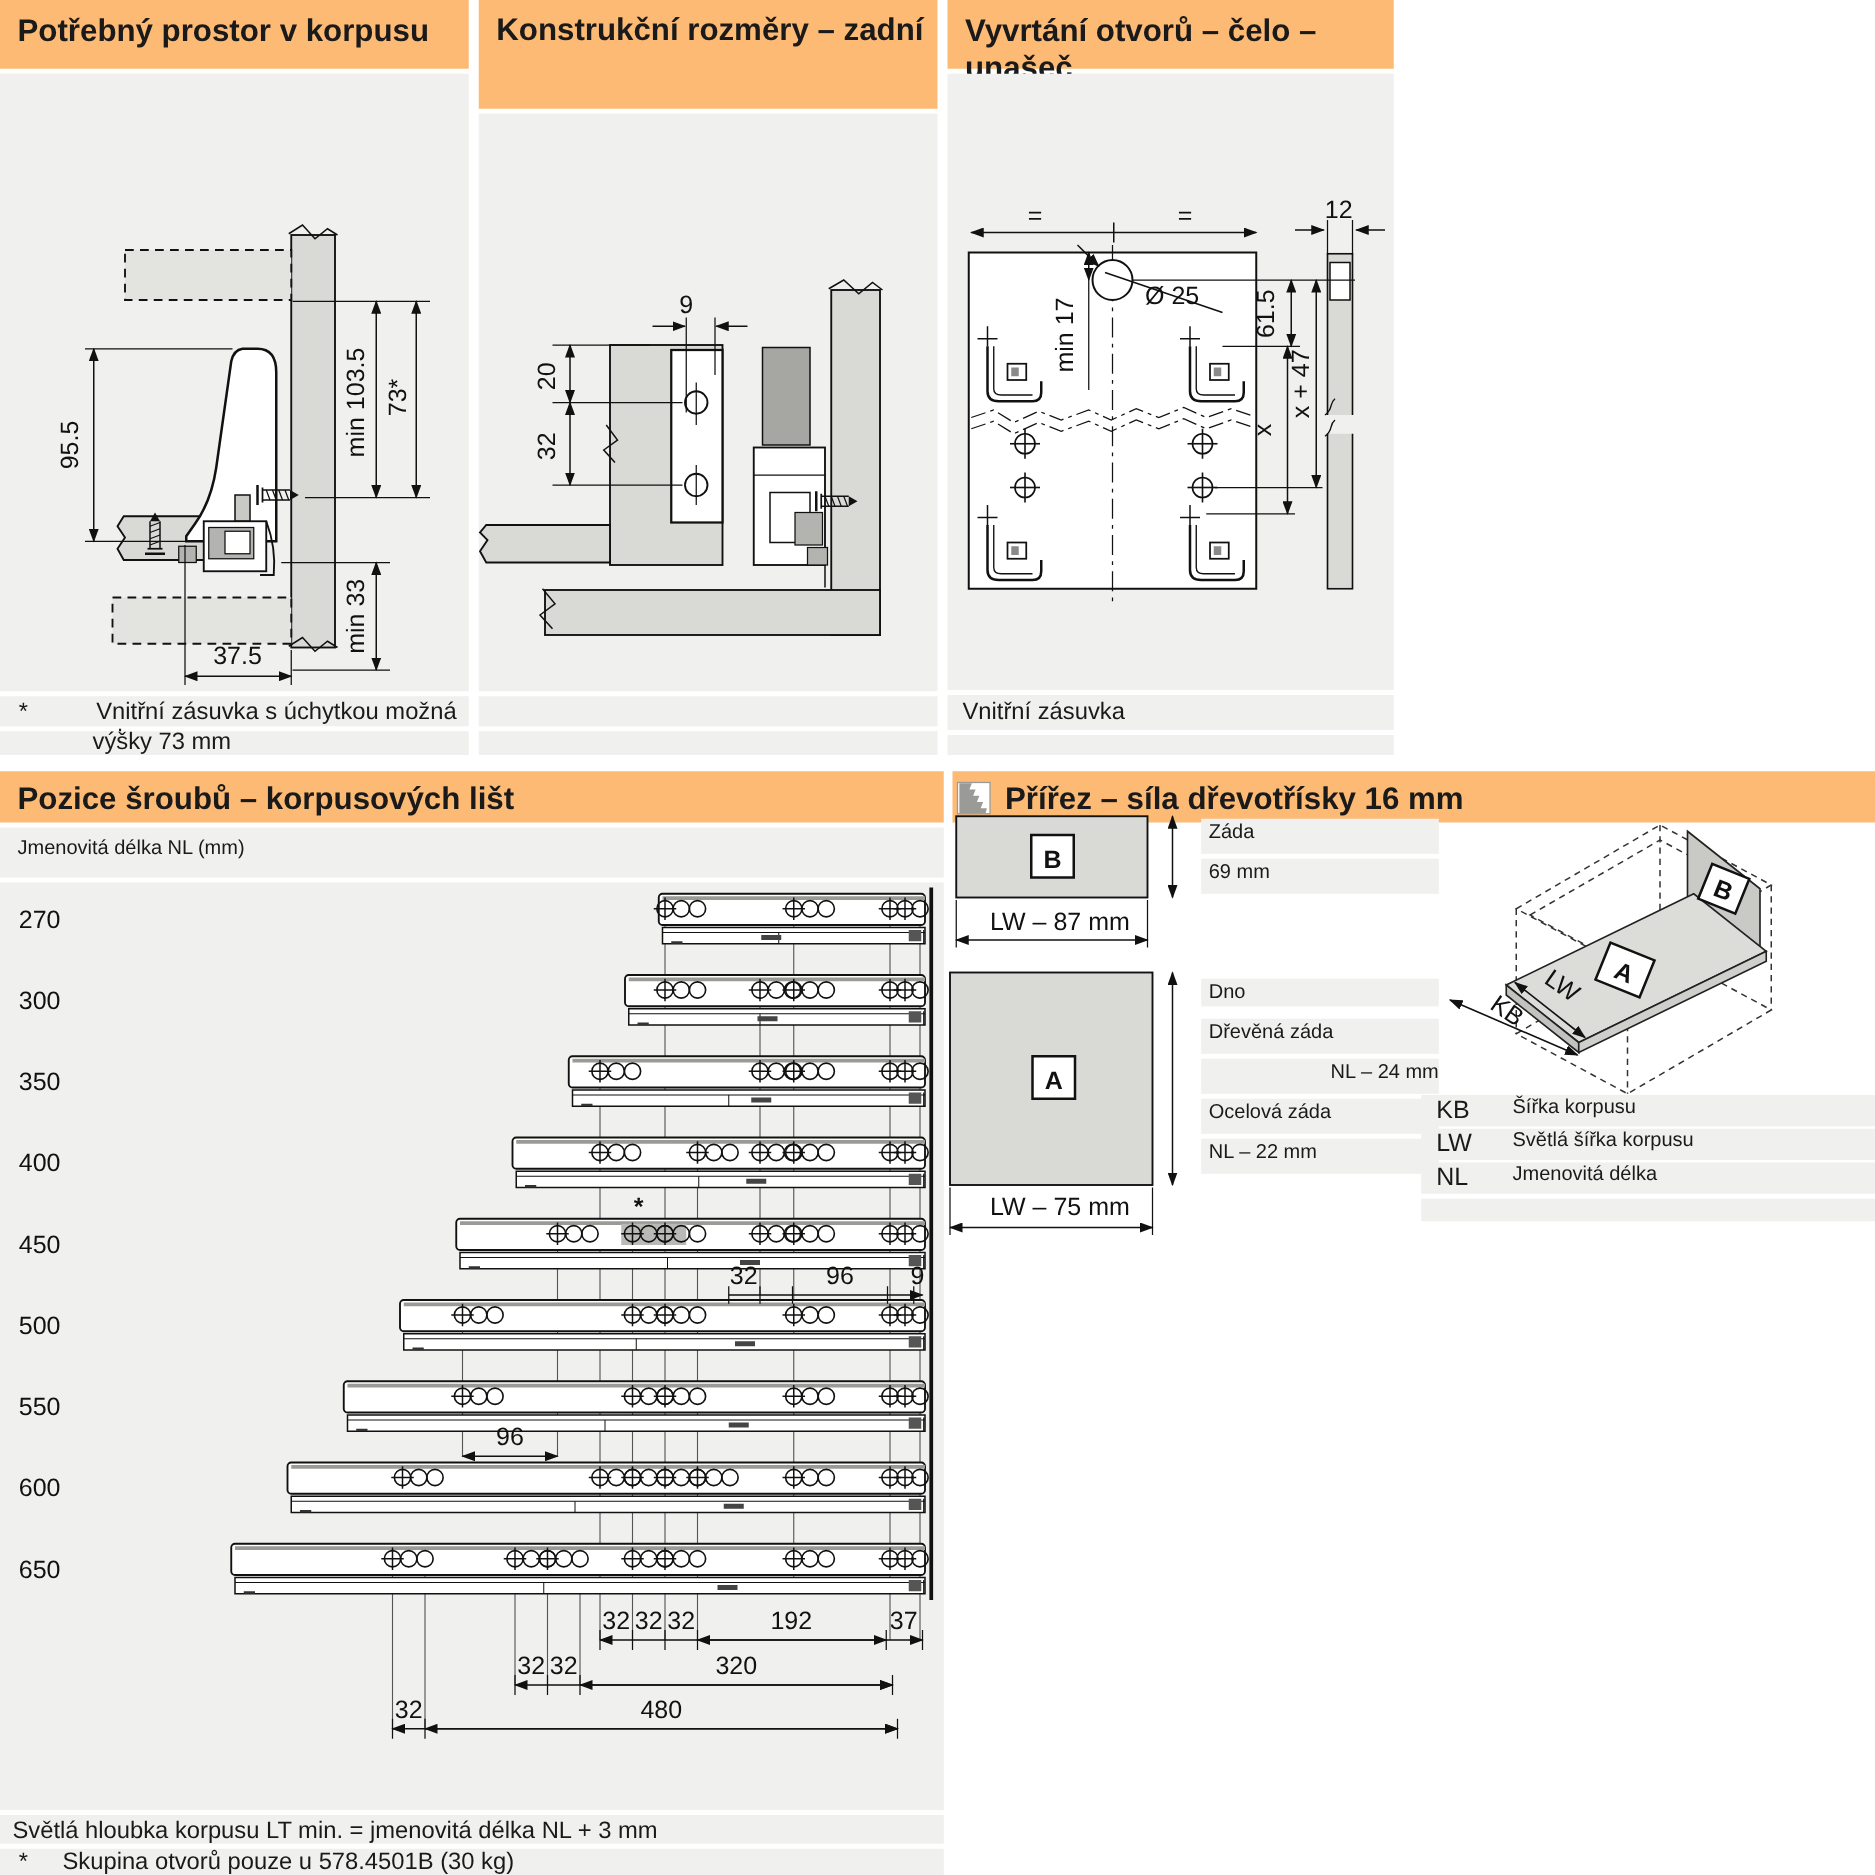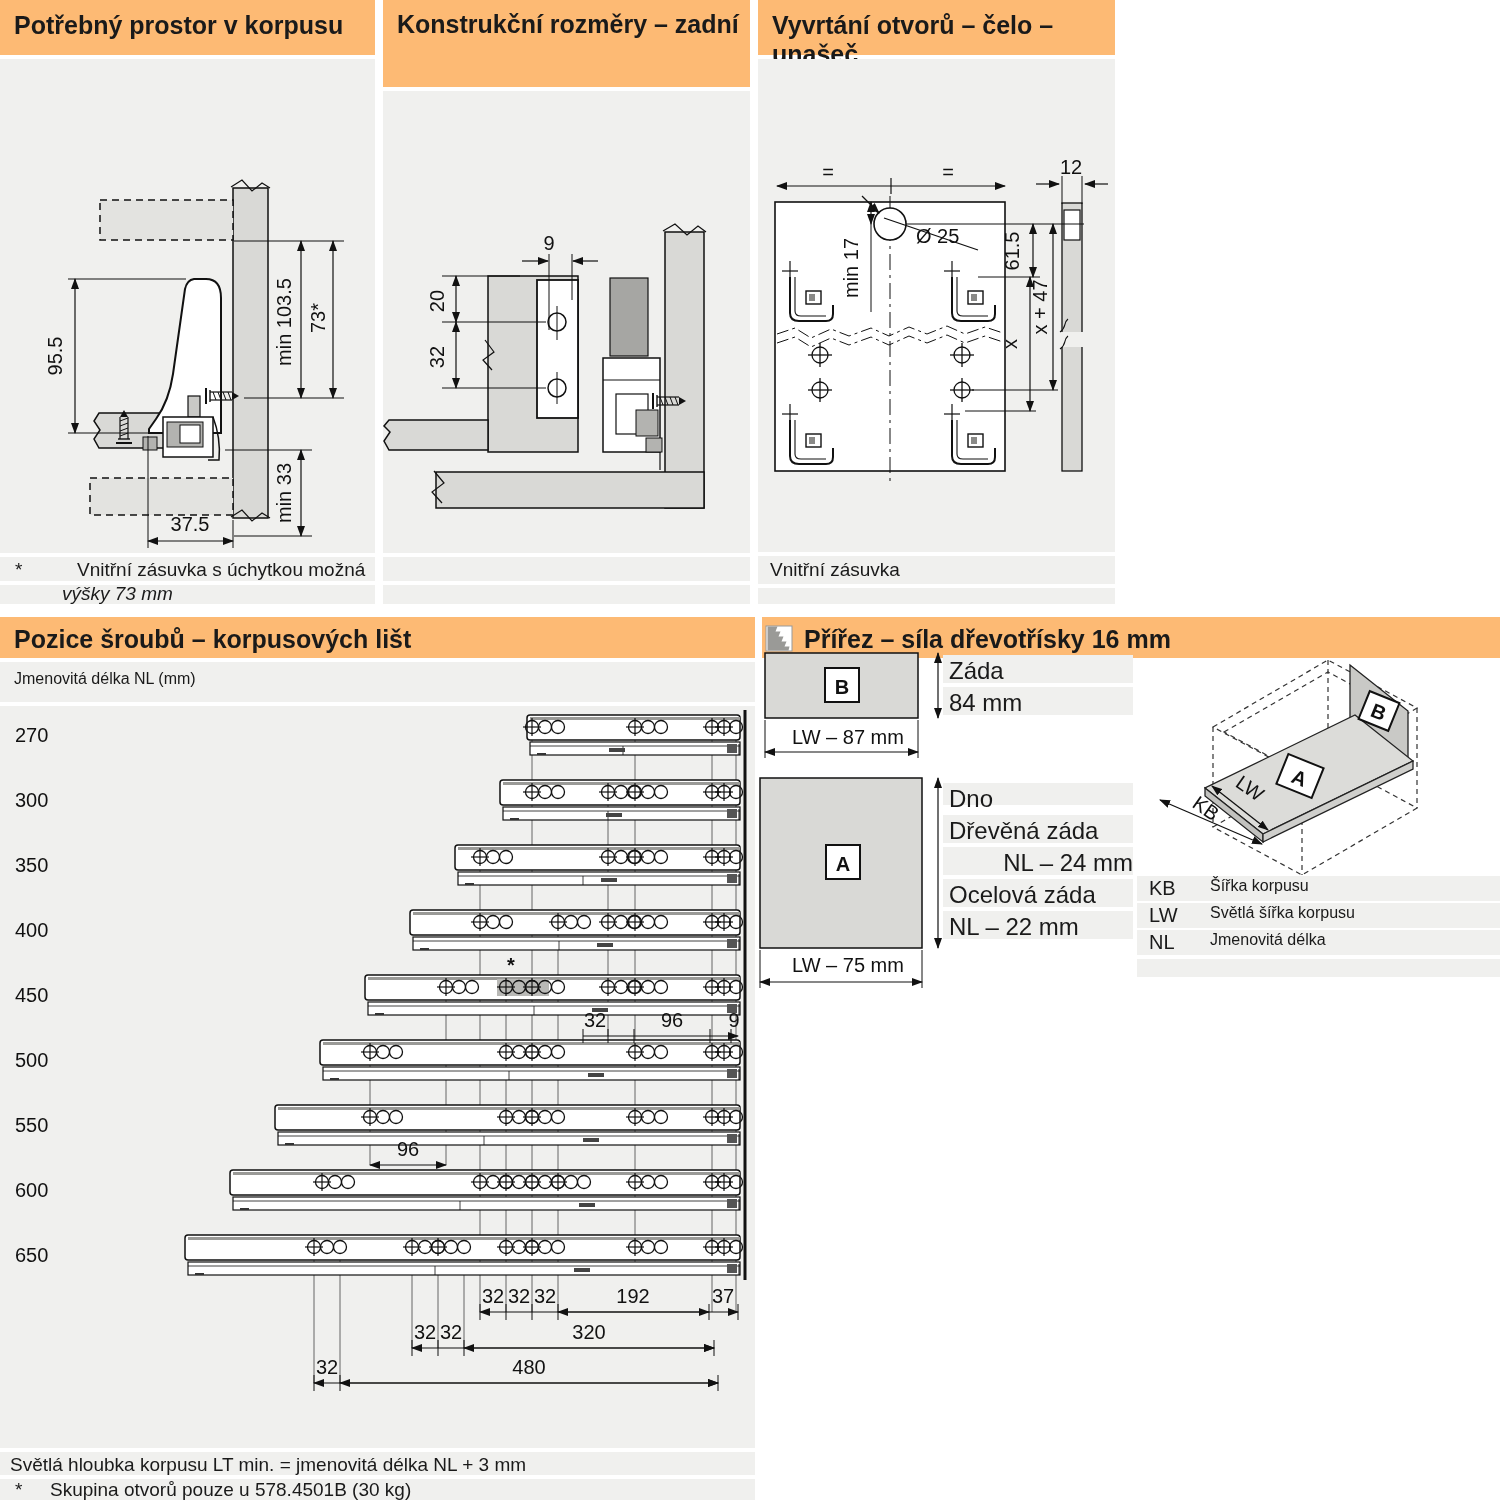--- a/index.html
+++ b/index.html
@@ -11,42 +11,42 @@
   .title{font-weight:bold;font-size:25px;line-height:29px;padding:11px 0 0 14px;}
   .sub{font-size:16px;padding:8px 0 0 14px;}
   .fn{font-size:19px;}
   .cap{font-size:19px;padding:3px 0 0 12px;}
   .star{position:absolute;left:15px;top:2px;font-size:19px;}
   .fntxt{position:absolute;top:2px;}
   svg{position:absolute;left:0;top:0;pointer-events:none;}
   svg text{font-family:"Liberation Sans",sans-serif;font-size:20px;fill:#111;}
   .k{position:absolute;left:12px;top:1px;font-size:20px;}
   .v{position:absolute;left:73px;top:1px;font-size:16px;}
-  .lblrow{font-size:24px;padding:2px 0 0 6px;}
+  .lblrow{font-size:16px;padding:2px 0 0 6px;margin-left:18px;}
 </style>
 </head>
 <body>
 
 <div class="bar hdr title" style="left:0;top:0;width:375px;height:55px;">Potřebný prostor v korpusu</div>
 <div class="bar hdr" style="left:383px;top:0;width:367px;height:87px;">
   <div class="title" style="padding-top:10px;">Konstrukční rozměry – zadní</div>
   <div class="title" style="padding-top:3px;margin-top:48px;">stěna</div>
 </div>
 <div class="bar hdr title" style="left:758px;top:0;width:357px;height:55px;">Vyvrtání otvorů – čelo – unašeč</div>
 
 <div class="bar bod" style="left:0;top:59px;width:375px;height:494px;"></div>
 <div class="bar bod" style="left:383px;top:91px;width:367px;height:462px;"></div>
 <div class="bar bod" style="left:758px;top:59px;width:357px;height:493px;"></div>
 
 <div class="bar bod fn" style="left:0;top:557px;width:375px;height:24px;">
   <span class="star">*</span>
   <span class="fntxt" style="left:77px;">Vnitřní zásuvka s úchytkou možná od</span>
 </div>
 <div class="bar bod fn" style="left:0;top:585px;width:375px;height:19px;">
-  <span class="fntxt" style="left:62px;top:-2px;font-style:italic;">výšky 73 mm</span>
+  <span class="fntxt" style="left:74px;top:-2px;">výšky 73 mm</span>
 </div>
 <div class="bar bod" style="left:383px;top:557px;width:367px;height:24px;"></div>
 <div class="bar bod" style="left:383px;top:585px;width:367px;height:19px;"></div>
 <div class="bar bod cap" style="left:758px;top:556px;width:357px;height:28px;">Vnitřní zásuvka</div>
 <div class="bar bod" style="left:758px;top:588px;width:357px;height:16px;"></div>
 
 <div class="bar hdr title" style="left:0;top:617px;width:755px;height:41px;padding-top:8px;">Pozice šroubů – korpusových lišt</div>
 <div class="bar bod sub" style="left:0;top:662px;width:755px;height:40px;">Jmenovitá délka NL (mm)</div>
 <div class="bar bod" style="left:0;top:706px;width:755px;height:742px;"></div>
 <div class="bar bod fn" style="left:0;top:1452px;width:755px;height:23px;">
@@ -54,21 +54,21 @@
 </div>
 <div class="bar bod fn" style="left:0;top:1479px;width:755px;height:21px;">
   <span class="star" style="top:0;">*</span>
   <span class="fntxt" style="left:50px;top:0;">Skupina otvorů pouze u 578.4501B (30 kg)</span>
 </div>
 
 <div class="bar hdr" style="left:762px;top:617px;width:738px;height:41px;">
   <span class="title" style="position:absolute;left:28px;top:-3px;">Přířez – síla dřevotřísky 16 mm</span>
 </div>
 <div class="bar bod lblrow" style="left:943px;top:655px;width:190px;height:28px;">Záda</div>
-<div class="bar bod lblrow" style="left:943px;top:687px;width:190px;height:28px;">84 mm</div>
+<div class="bar bod lblrow" style="left:943px;top:687px;width:190px;height:28px;">69 mm</div>
 <div class="bar bod lblrow" style="left:943px;top:783px;width:190px;height:22px;">Dno</div>
 <div class="bar bod lblrow" style="left:943px;top:815px;width:190px;height:28px;">Dřevěná záda</div>
 <div class="bar bod lblrow" style="left:943px;top:847px;width:190px;height:28px;text-align:right;">NL – 24 mm</div>
 <div class="bar bod lblrow" style="left:943px;top:879px;width:190px;height:28px;">Ocelová záda</div>
 <div class="bar bod lblrow" style="left:943px;top:911px;width:190px;height:28px;">NL – 22 mm</div>
 
 <div class="bar bod" style="left:1137px;top:876px;width:363px;height:25px;">
   <span class="k">KB</span>
   <span class="v">Šířka korpusu</span>
 </div>

